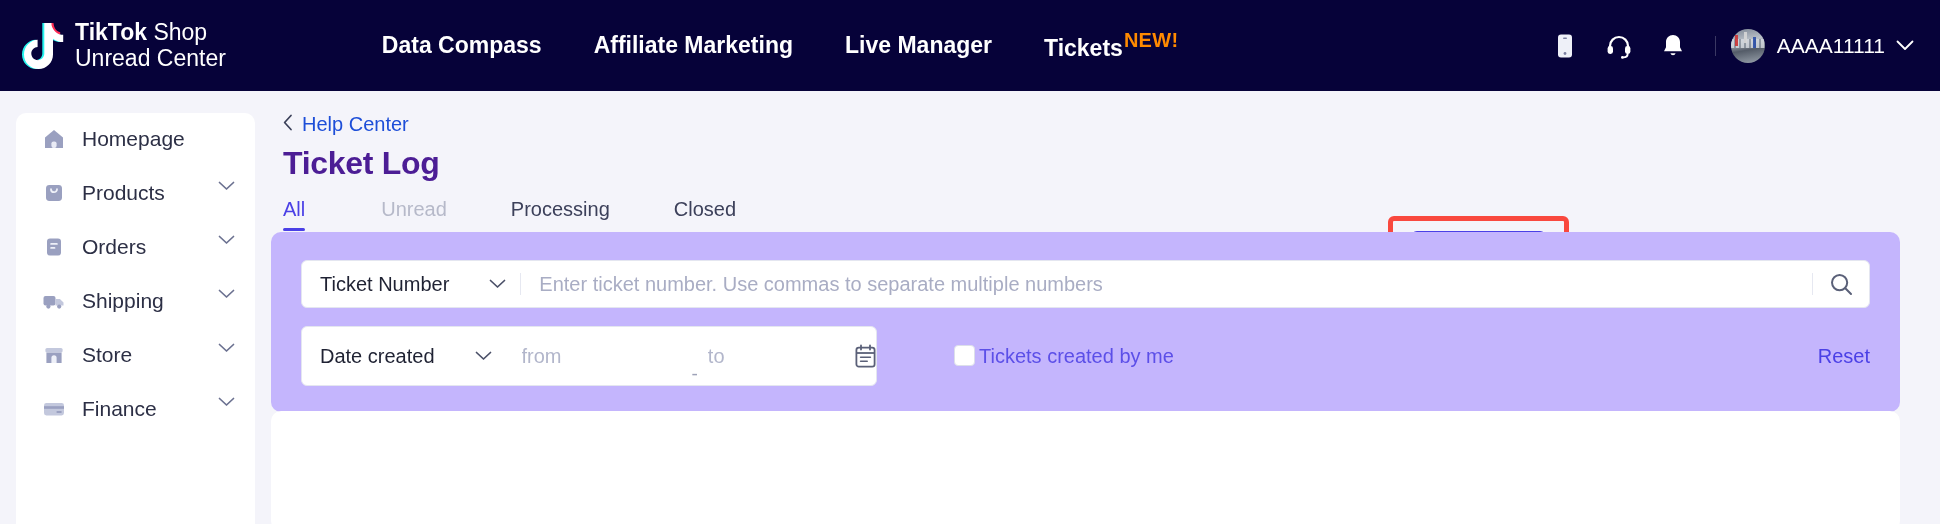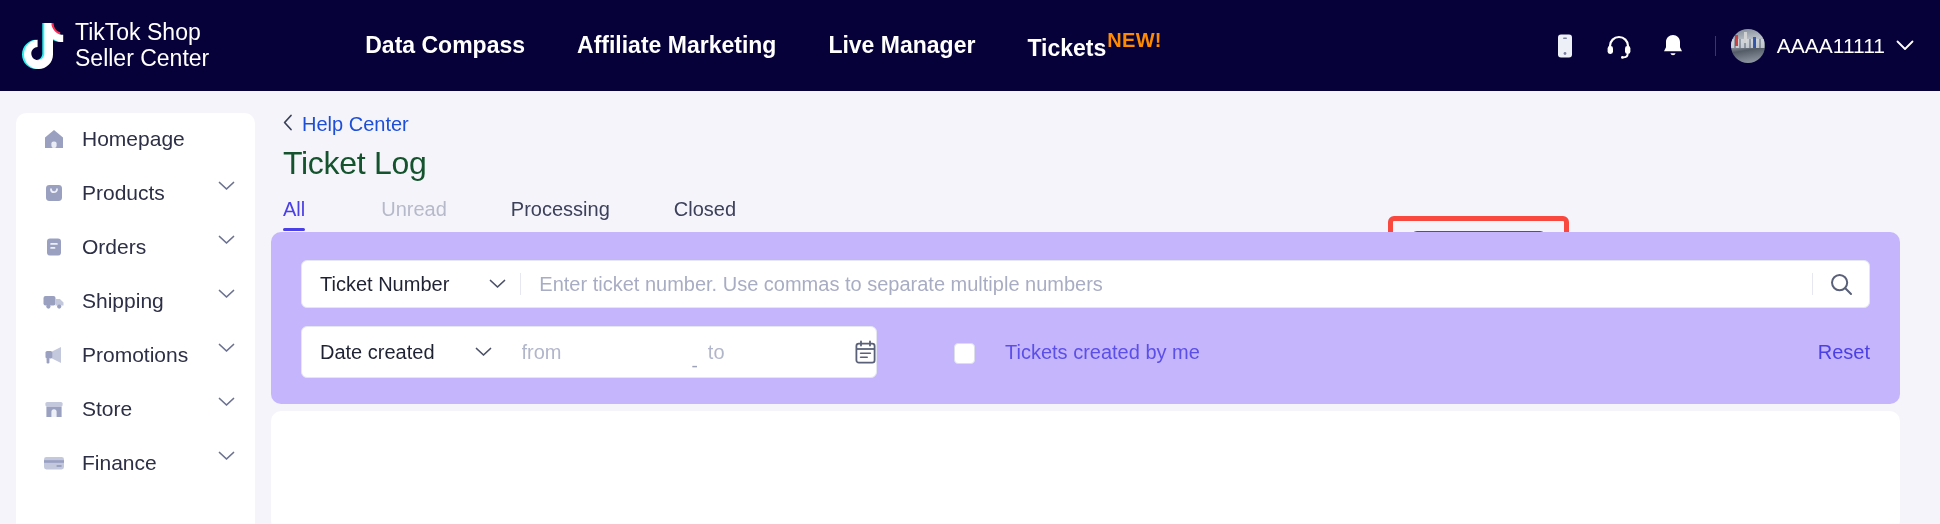--- a/index.html
+++ b/index.html
@@ -17,21 +17,21 @@
     background: #060239;
     display: flex; align-items: center;
   }
   .brand {
     display: flex; align-items: center;
     margin-left: 20px; gap: 9px;
   }
   .tt-note { width: 46px; height: 50px; position: relative; flex: 0 0 auto; }
   .brand-text { color: #fff; line-height: 1.12; white-space: nowrap; }
   .brand-l1 { font-size: 23px; }
-  .brand-l1 b { font-weight: 400; }
+  .brand-l1 b { font-weight: 700; }
   .brand-l1 span.shop { font-weight: 400; }
   .brand-l2 { font-size: 23px; font-weight: 400; }
 
   .navlinks {
     display: flex; align-items: center;
     margin-left: 130px; gap: 0;
   }
   .navlink {
     color: #ffffff; font-size: 23px; font-weight: 700;
     padding: 0 26px; cursor: pointer; white-space: nowrap;
@@ -104,21 +104,21 @@
   .main { position: absolute; left: 271px; top: 91px; width: 1669px; height: 433px; }
 
   .breadcrumb {
     display: flex; align-items: center; gap: 9px;
     margin: 22px 0 0 12px; cursor: pointer; width: fit-content;
   }
   .breadcrumb .bc-text { font-size: 20px; color: #1d4ed8; }
 
   .page-title {
     margin: 9px 0 0 12px;
-    font-size: 32px; font-weight: 400; color: #14532d; letter-spacing: -.3px;
+    font-size: 32px; font-weight: 700; color: #4c1d95; letter-spacing: -.3px;
   }
 
   .tabs { display: flex; align-items: flex-end; margin: 16px 0 0 12px; gap: 16px; }
   .tab {
     font-size: 20px; padding: 0 0 10px 0; margin-right: 48px;
     cursor: pointer; position: relative; white-space: nowrap;
   }
   .tab.active { color: #4b40e6; font-weight: 400; }
   .tab.active::after {
     content:""; position:absolute; left:0; right:0; bottom:0;
@@ -152,39 +152,39 @@
     font-size: 20px; color: #1f2233; padding: 0 18px;
     background: transparent; font-family: "Liberation Sans", sans-serif;
   }
   .search-input::placeholder { color: #a9adc4; }
   .search-btn {
     width: 56px; height: 100%; display: flex;
     align-items: center; justify-content: center; cursor: pointer;
   }
 
   .date-box {
-    width: 576px; height: 52px; flex: 0 0 auto;
+    width: 576px; height: 60px; flex: 0 0 auto;
     border: 1px solid #e4e6f0; border-radius: 6px;
     display: flex; align-items: flex-end; background: #fff;
   }
   .date-input {
     border: none; outline: none; height: 100%; background: transparent;
     font-size: 20px; color: #1f2233; font-family: "Liberation Sans", sans-serif;
   }
   .date-from { width: 180px; padding: 0 16px; }
   .date-to   { width: 150px; padding: 0 4px; }
   .date-input::placeholder { color: #b2b6cb; }
   .date-dash { color: #9ea2b8; font-size: 19px; padding: 0 6px; }
   .cal-btn {
     margin-left: auto; width: 52px; height: 100%;
     display: flex; align-items: center; justify-content: center; cursor: pointer;
   }
 
   .check-wrap {
-    display: flex; align-items: flex-end; gap: 30px;
+    display: flex; align-items: flex-start; gap: 4px;
     margin-left: 32px; cursor: pointer; padding-left: 45px;
   }
   .checkbox {
     width: 21px; height: 21px; border: 1px solid #dcdfea;
     border-radius: 4px; background: #fff; flex: 0 0 auto;
   }
   .check-label { font-size: 20px; color: #5c4fe8; white-space: nowrap; }
   .reset-link {
     margin-left: auto; font-size: 20px; color: #4b40e6; cursor: pointer;
   }
@@ -220,21 +220,21 @@
       <svg width="46" height="50" viewBox="0 0 46 50">
         <path d="M29.5 2h-7.2v30.6c0 3.6-2.9 6.6-6.5 6.6s-6.5-2.9-6.5-6.6c0-3.6 2.8-6.5 6.3-6.6v-7.3C8.4 18.9 2 25.4 2 33.4 2 41.4 8.5 48 16.5 48S31 41.4 31 33.4V17.7c2.9 2.1 6.5 3.4 10.2 3.4v-7.3c-5.7 0-10.5-4.4-11.7-9.9V2z" fill="#25f4ee"></path>
         <path d="M33.5 2h-7.2v30.6c0 3.6-2.9 6.6-6.5 6.6-1.1 0-2.2-.3-3.1-.8 1.2 1.6 3.1 2.6 5.3 2.6 3.6 0 6.5-2.9 6.5-6.6V3.8c1.2 5.5 6 9.9 11.7 9.9v-2.5c-3.4-.6-6.2-3.6-6.7-9.2z" fill="#fe2c55"></path>
         <path d="M31.5 2h-7.2v30.6c0 3.6-2.9 6.6-6.5 6.6s-6.5-2.9-6.5-6.6c0-3.6 2.8-6.5 6.3-6.6v-7.3C10.4 18.9 4 25.4 4 33.4 4 41.4 10.5 48 18.5 48S33 41.4 33 33.4V17.7c2.9 2.1 6.5 3.4 10.2 3.4v-7.3c-5.7 0-10.5-4.4-11.7-9.9V2z" fill="#ffffff"></path>
       </svg>
     </span>
     <span class="brand-text">
       <div class="brand-l1">
         <b>TikTok</b><span class="shop">&nbsp;</span><span class="shop">Shop</span>
       </div>
-      <div class="brand-l2">Seller Center</div>
+      <div class="brand-l2">Unread Center</div>
     </span>
   </div>
 
   <div class="navlinks">
     <div class="navlink">
       <span>Data Compass</span>
     </div>
     <div class="navlink">
       <span>Affiliate Marketing</span>
     </div>
@@ -333,35 +333,20 @@
       </svg>
     </span>
     <span class="side-label">Shipping</span>
     <span class="side-chev">
       <svg width="17" height="10" viewBox="0 0 17 10">
           <path d="M1.5 1.5 8.5 8l7-6.5" fill="none" stroke="#6b7190" stroke-width="1.7" stroke-linecap="round" stroke-linejoin="round"></path>
         </svg>
     </span>
   </div>
 
-  <div class="side-item">
-    <span class="side-icon">
-      <svg width="22" height="22" viewBox="0 0 22 22">
-        <path d="M18 3v16l-9-4.6V7.6z" fill="#c3c8dd"></path>
-        <rect x="2.5" y="7" width="6.8" height="7.6" rx="1.6" fill="#9aa0c0"></rect>
-        <rect x="3.6" y="14" width="2.8" height="5.4" rx="1.2" fill="#9aa0c0"></rect>
-      </svg>
-    </span>
-    <span class="side-label">Promotions</span>
-    <span class="side-chev">
-      <svg width="17" height="10" viewBox="0 0 17 10">
-          <path d="M1.5 1.5 8.5 8l7-6.5" fill="none" stroke="#6b7190" stroke-width="1.7" stroke-linecap="round" stroke-linejoin="round"></path>
-        </svg>
-    </span>
-  </div>
 
   <div class="side-item">
     <span class="side-icon">
       <svg width="22" height="22" viewBox="0 0 22 22">
         <rect x="2.4" y="4" width="17.2" height="4.6" rx="1.6" fill="#c3c8dd"></rect>
         <path d="M3.4 8.6h15.2V19H3.4z" fill="#9aa0c0"></path>
         <path d="M8.4 19v-5.2a2.6 2.6 0 0 1 5.2 0V19z" fill="#eef0f8"></path>
       </svg>
     </span>
     <span class="side-label">Store</span>

